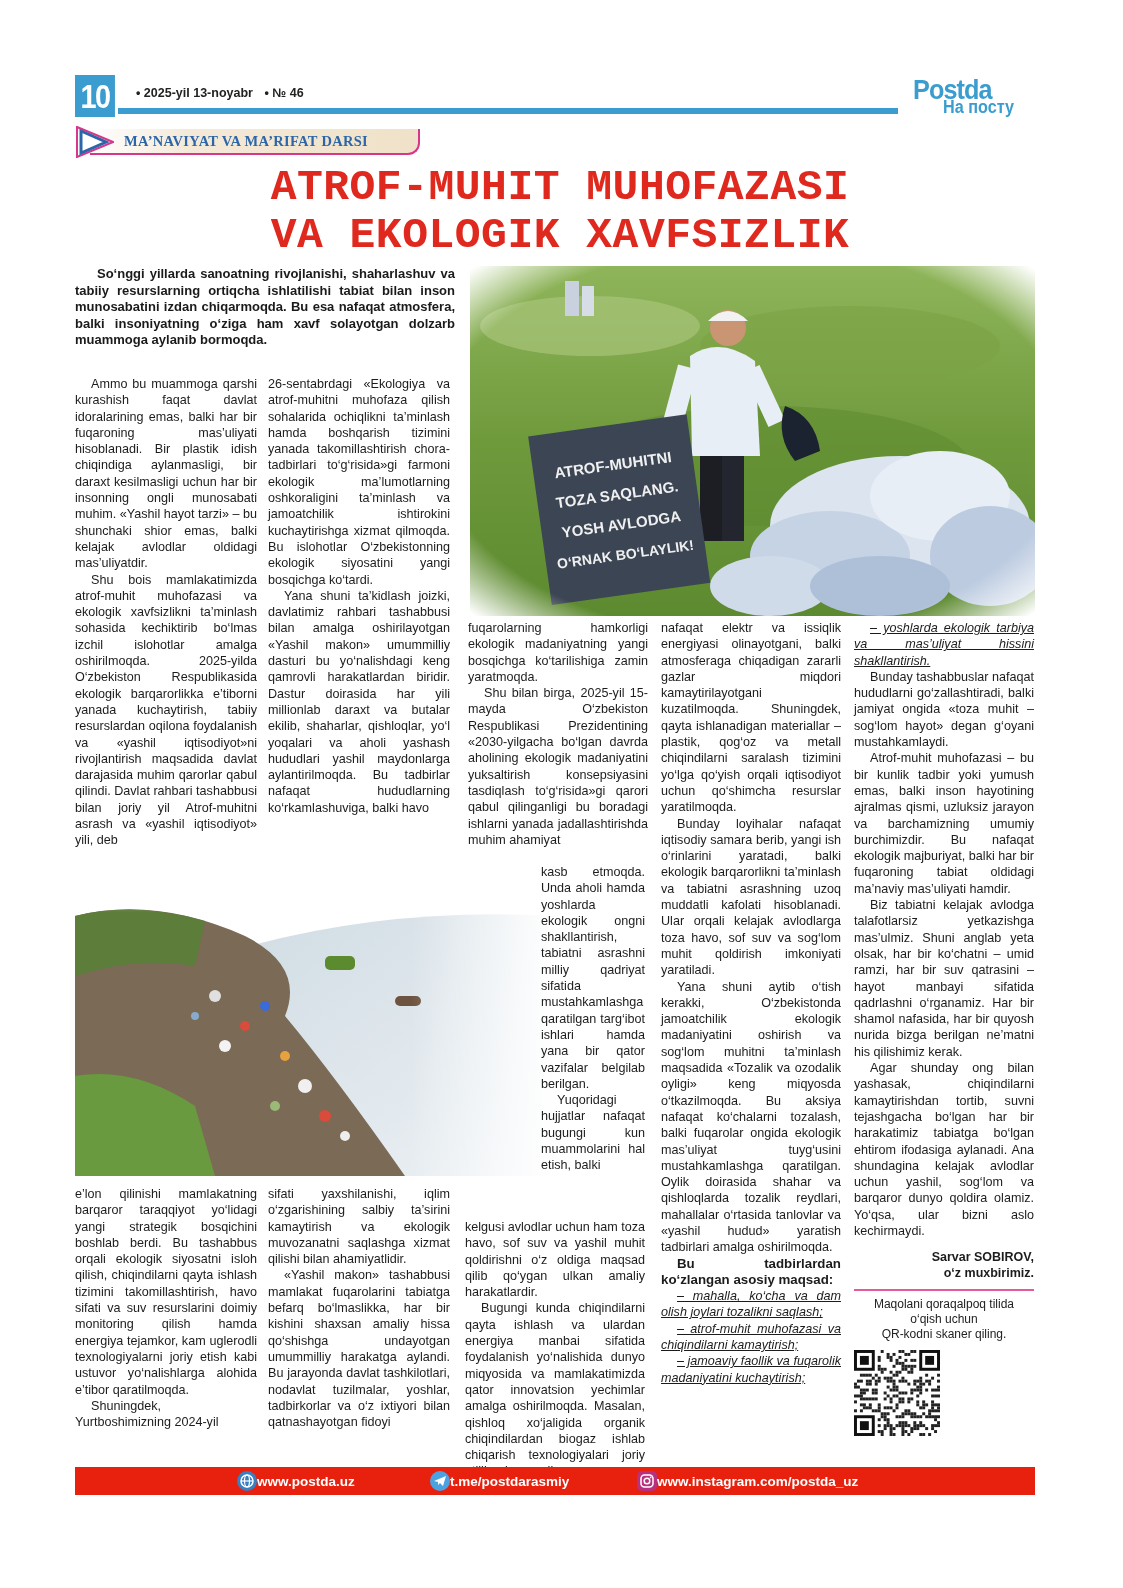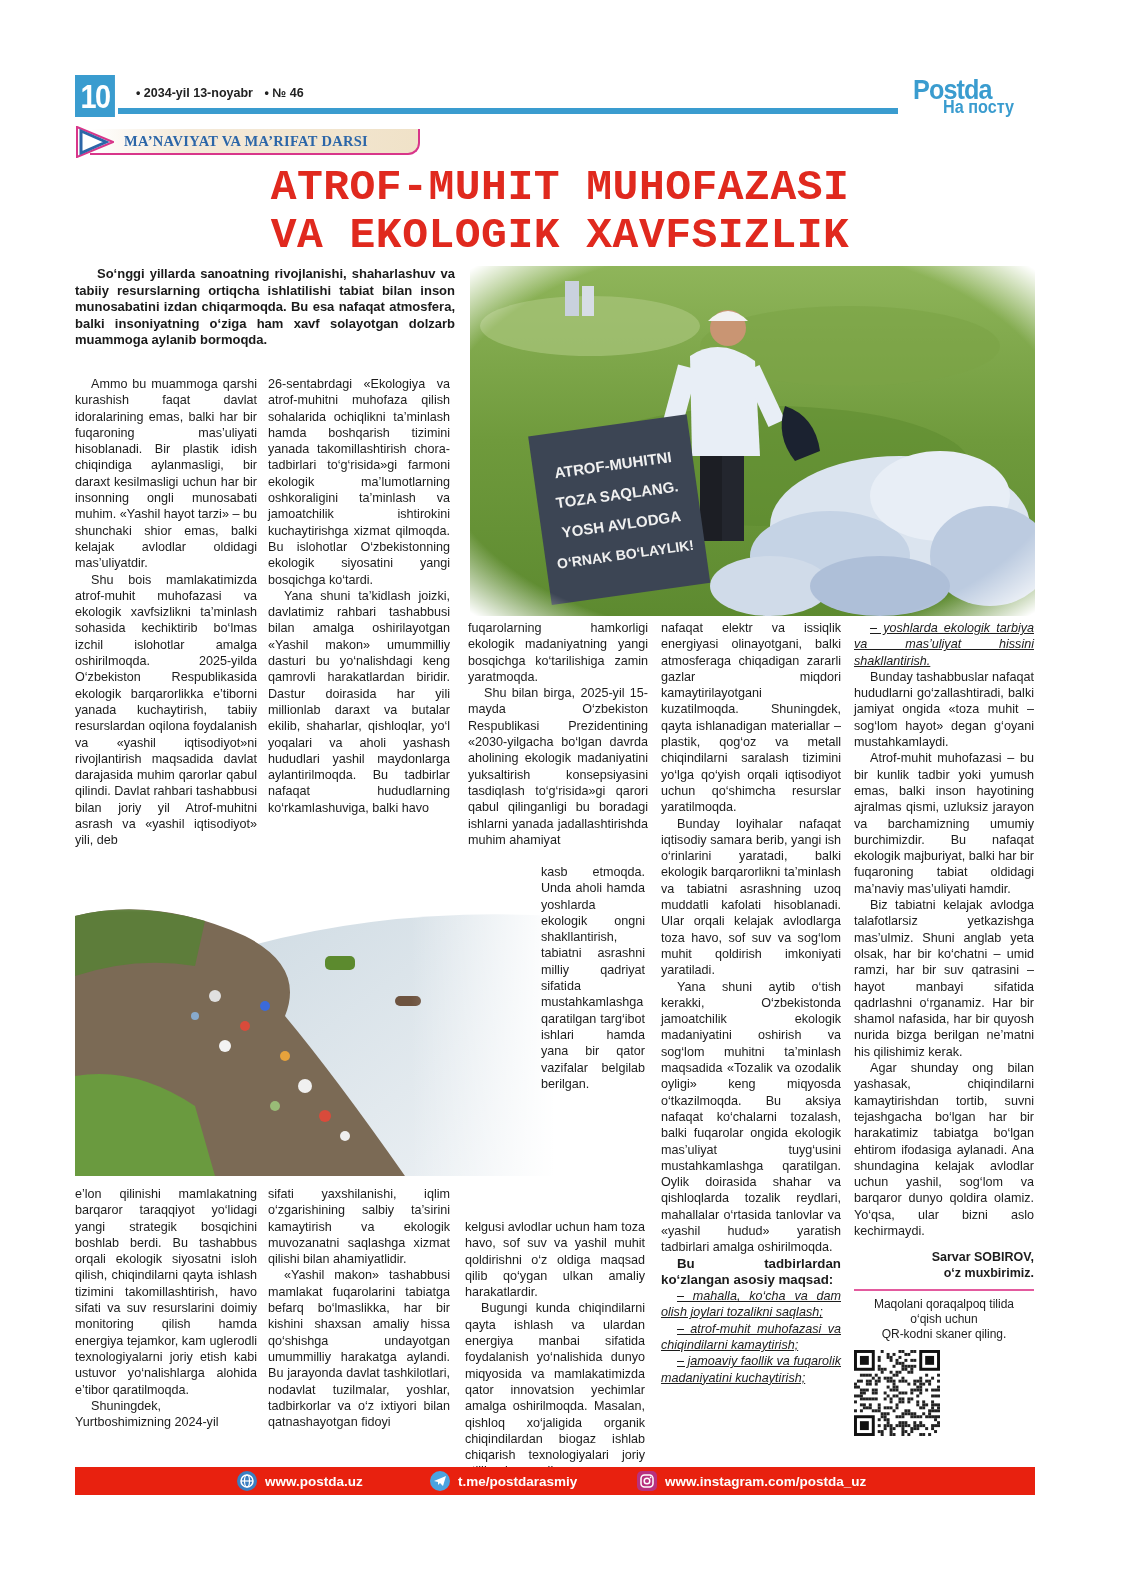--- a/index.html
+++ b/index.html
@@ -53,29 +53,29 @@
   .qr-text { text-align: center; font-size: 12px; line-height: 15px; color: #222; }
   .qr { width: 86px; height: 86px; margin: 8px auto 0 auto; position: relative; background: #fff; }
 
   
   .photo { position: absolute; overflow: hidden; }
   .photo-top { left: 470px; top: 266px; width: 565px; height: 350px; }
   .photo-bottom { left: 75px; top: 876px; width: 480px; height: 300px; }
 
   
   .footer { position: absolute; left: 75px; top: 1467px; width: 960px; height: 28px; background: #e8210f; color: #fff; font-weight: bold; font-size: 13.5px; }
-  .footer .item { position: absolute; top: 4px; display: flex; align-items: center; gap: 8px; }
+  .footer .item { position: absolute; top: 4px; display: flex; align-items: center; }
   .footer .ico { width: 20px; height: 20px; border-radius: 50%; display: inline-block; position: relative; }
 </style>
 </head>
 <body>
 
 <div class="page-num">10</div>
 <div class="issue">
-  <span>• 2034-yil 13-noyabr</span>
+  <span>• 2025-yil 13-noyabr</span>
   <span>• № 46</span>
 </div>
 <div class="header-rule"></div>
 <div class="logo">
   <span class="l1">Postda</span>
   <span class="l2">На посту</span>
 </div>
 
 <div class="rubric">
   <div class="band"></div>
@@ -204,20 +204,21 @@
   <p class="noind">sifati yaxshilanishi, iqlim o‘zgarishining salbiy ta’sirini kamaytirish va ekologik muvozanatni saqlashga xizmat qilishi bilan ahamiyatlidir.</p>
   <p>«Yashil makon» tashabbusi mamlakat fuqarolarini tabiatga befarq bo‘lmaslikka, har bir kishini shaxsan amaliy hissa qo‘shishga undayotgan umummilliy harakatga aylandi. Bu jarayonda davlat tashkilotlari, nodavlat tuzilmalar, yoshlar, tadbirkorlar va o‘z ixtiyori bilan qatnashayotgan fidoyi</p>
 </div>
 
 <div class="col c3a">
   <p class="noind">fuqarolarning hamkorligi ekologik madaniyatning yangi bosqichga ko‘tarilishiga zamin yaratmoqda.</p>
   <p>Shu bilan birga, 2025-yil 15-mayda O‘zbekiston Respublikasi Prezidentining «2030-yilgacha bo‘lgan davrda aholining ekologik madaniyatini yuksaltirish konsepsiyasini tasdiqlash to‘g‘risida»gi qarori qabul qilinganligi bu boradagi ishlarni yanada jadallashtirishda muhim ahamiyat</p>
 </div>
 <div class="col c3b">
   <p class="noind">kasb etmoqda. Unda aholi hamda yoshlarda ekologik ongni shakllantirish, tabiatni asrashni milliy qadriyat sifatida mustahkamlashga qaratilgan targ‘ibot ishlari hamda yana bir qator vazifalar belgilab berilgan.</p>
+  <p>Yuqoridagi hujjatlar nafaqat bugungi kun muammolarini hal etish, balki</p>
 </div>
 <div class="col c3c">
   <p class="noind">kelgusi avlodlar uchun ham toza havo, sof suv va yashil muhit qoldirishni o‘z oldiga maqsad qilib qo‘ygan ulkan amaliy harakatlardir.</p>
   <p>Bugungi kunda chiqindilarni qayta ishlash va ulardan energiya manbai sifatida foydalanish yo‘nalishida dunyo miqyosida va mamlakatimizda qator innovatsion yechimlar amalga oshirilmoqda. Masalan, qishloq xo‘jaligida organik chiqindilardan biogaz ishlab chiqarish texnologiyalari joriy etilib, ular orqali</p>
 </div>
 
 <div class="col c4">
   <p class="noind">nafaqat elektr va issiqlik energiyasi olinayotgani, balki atmosferaga chiqadigan zararli gazlar miqdori kamaytirilayotgani kuzatilmoqda. Shuningdek, qayta ishlanadigan materiallar – plastik, qog‘oz va metall chiqindilarni saralash tizimini yo‘lga qo‘yish orqali iqtisodiyot uchun qo‘shimcha resurslar yaratilmoqda.</p>
   <p>Bunday loyihalar nafaqat iqtisodiy samara berib, yangi ish o‘rinlarini yaratadi, balki ekologik barqarorlikni ta’minlash va tabiatni asrashning uzoq muddatli kafolati hisoblanadi. Ular orqali kelajak avlodlarga toza havo, sof suv va sog‘lom muhit qoldirish imkoniyati yaratiladi.</p>
   <p>Yana shuni aytib o‘tish kerakki, O‘zbekistonda jamoatchilik ekologik madaniyatini oshirish va sog‘lom muhitni ta’minlash maqsadida «Tozalik va ozodalik oyligi» keng miqyosda o‘tkazilmoqda. Bu aksiya nafaqat ko‘chalarni tozalash, balki fuqarolar ongida ekologik mas’uliyat tuyg‘usini mustahkamlashga qaratilgan. Oylik doirasida shahar va qishloqlarda tozalik reydlari, mahallalar o‘rtasida tanlovlar va «yashil hudud» yaratish tadbirlari amalga oshirilmoqda.</p>

